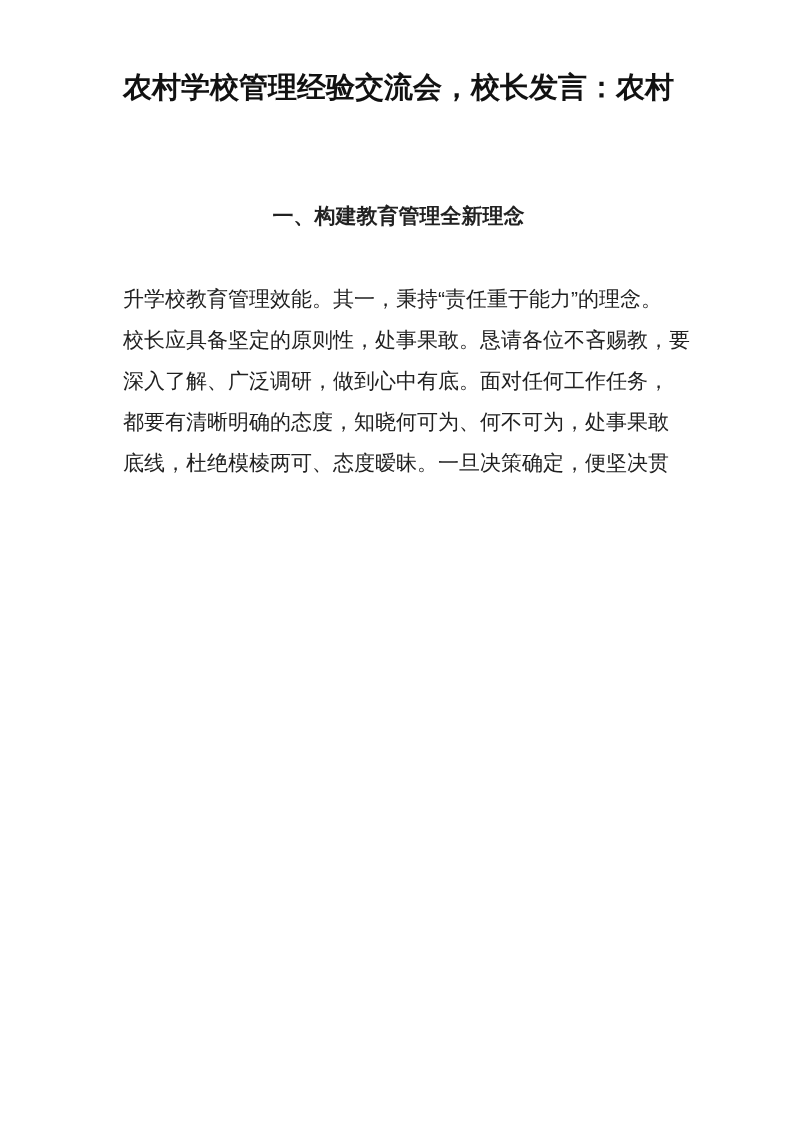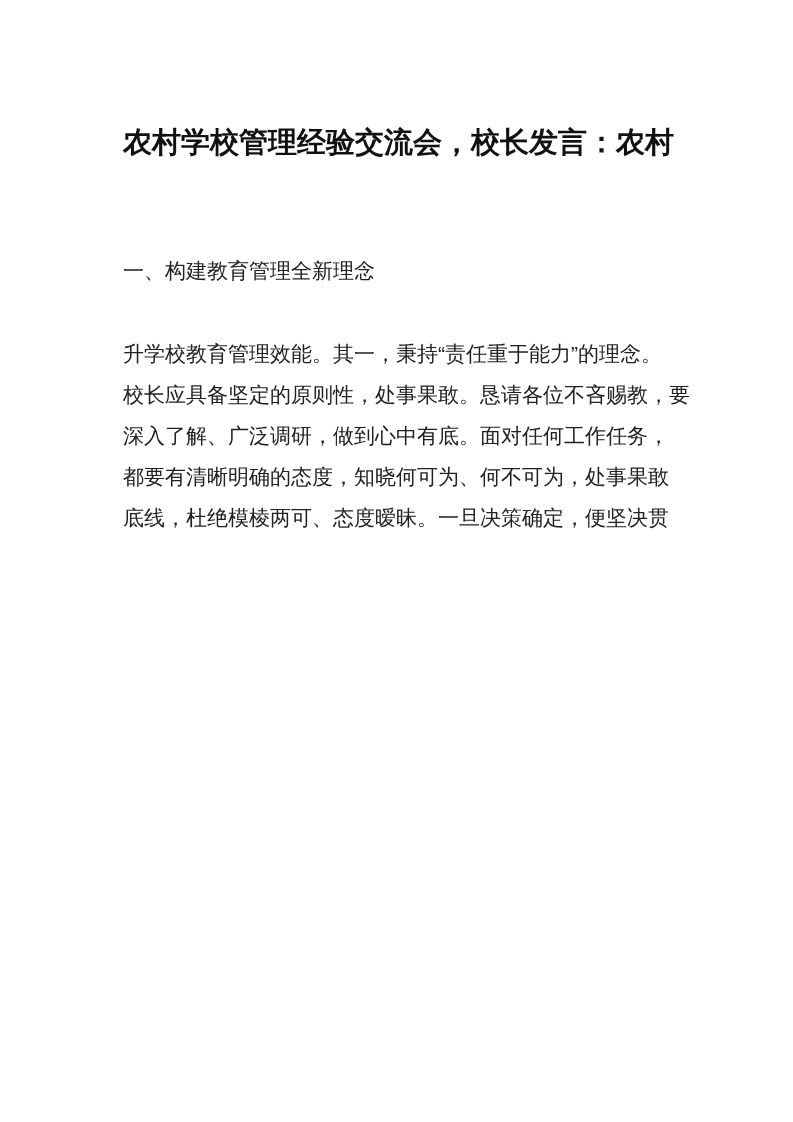--- a/index.html
+++ b/index.html
@@ -7,21 +7,21 @@
     padding: 0;
     background: #ffffff;
   }
   .page {
     position: relative;
     width: 793px;
     height: 1122px;
     margin: 0 auto;
     background: var(--page-bg, #ffffff);
     box-sizing: border-box;
-    padding: 93px 119px 0 123px;
+    padding: 38px 119px 0 123px;
     overflow: hidden;
     font-family: "Liberation Sans", "DejaVu Sans", sans-serif;
     color: var(--text-color, #212121);
   }
   .doc-title {
     font-size: 29px;
     font-weight: 700;
     line-height: 98px;
     text-align: center;
     color: var(--title-color, #111111);
@@ -35,21 +35,22 @@
     font-size: 21px;
     line-height: 41px;
     margin: 0 0 42px 0;
     text-align: left;
   }
   .para .bline {
     display: block;
     white-space: nowrap;
   }
   .heading {
-    font-weight: 400; 
+    font-weight: 700; 
+    text-align: center;
   }
 </style>
 </head>
 <body>
 
 <div class="page">
 
   <h1 class="doc-title">
     <span class="tline">农村学校管理经验交流会，校长发言：农村</span>
   </h1>

